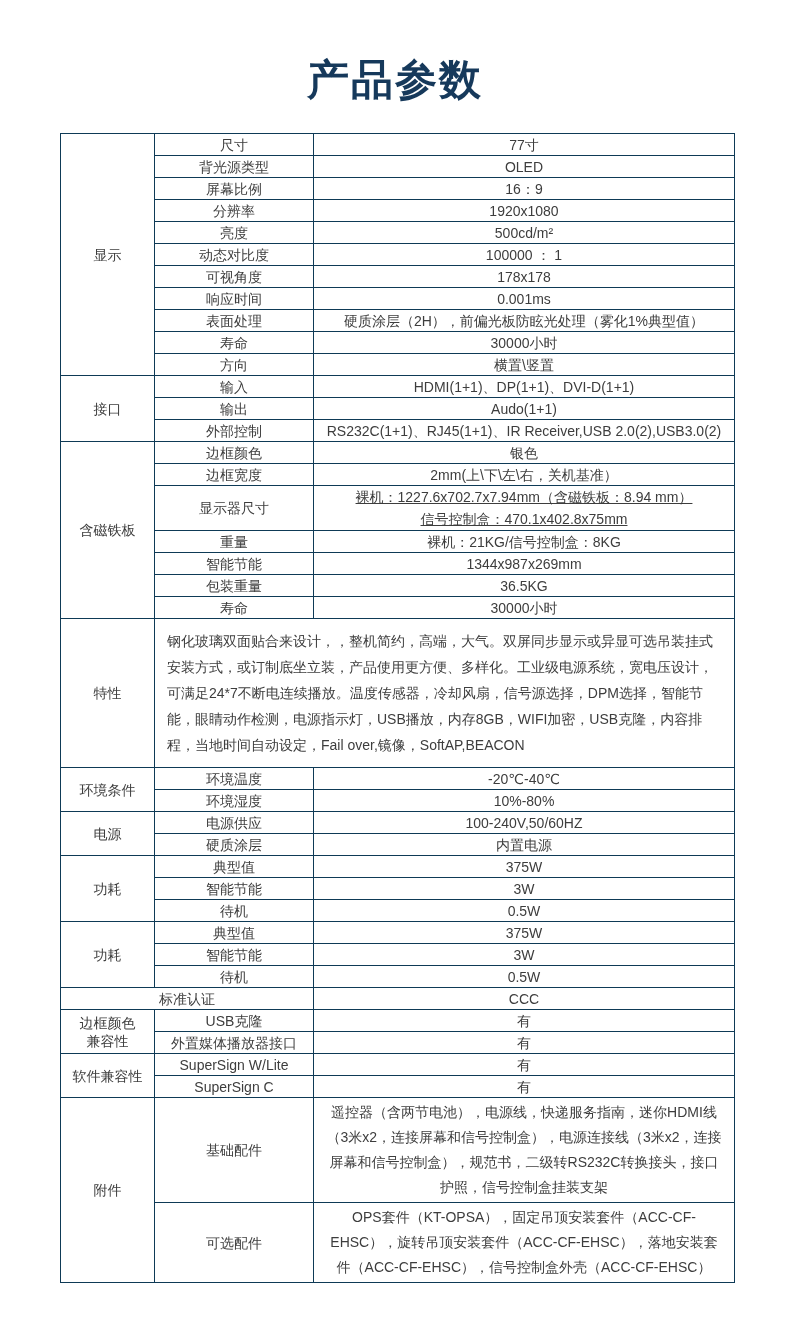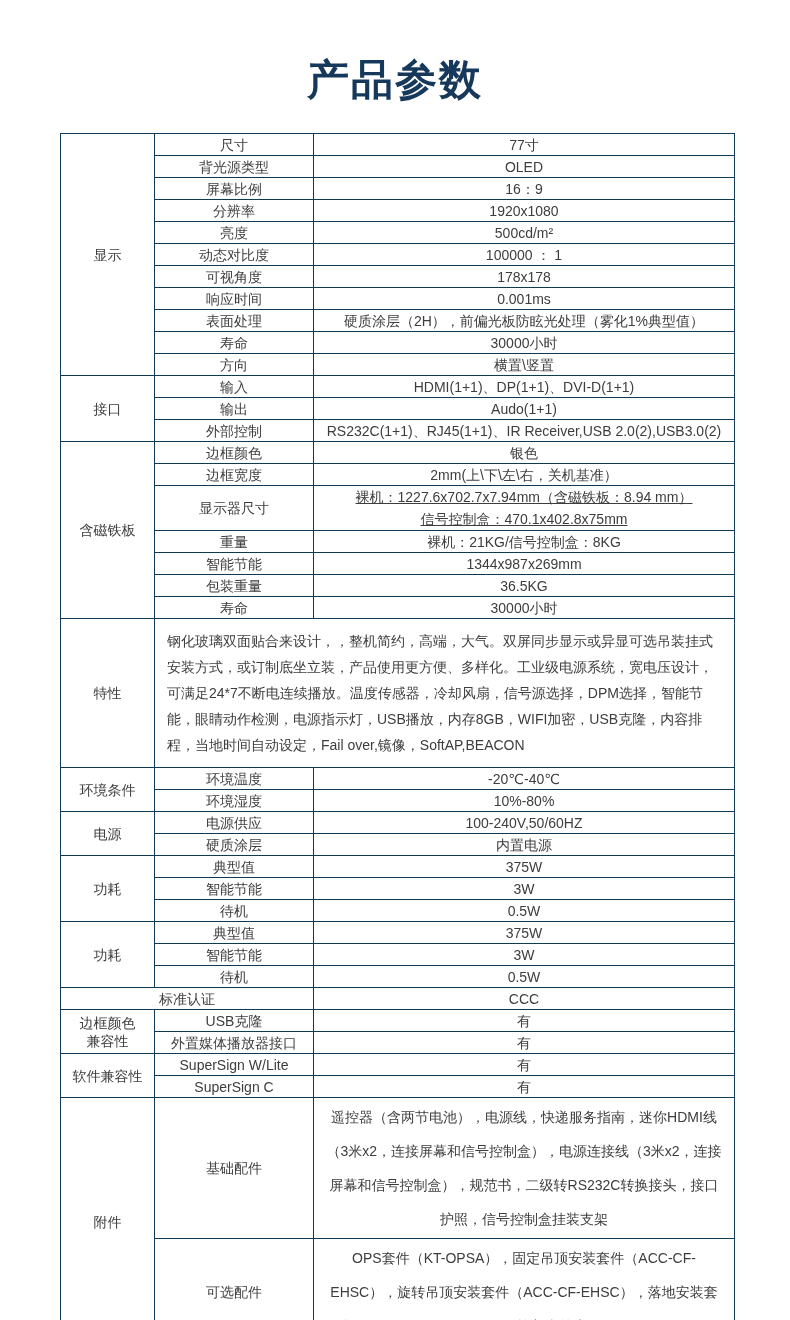--- a/index.html
+++ b/index.html
@@ -31,21 +31,21 @@
     text-align: center;
     vertical-align: middle;
     padding: 0 6px;
     height: 21px;
     line-height: 20px;
     white-space: pre-line;
     overflow: hidden;
   }
   td.cat  { line-height: 18px; }
   td.fulltext { line-height: 26px; padding: 9px 12px; height: auto; text-align: left; }
-  td.tall { line-height: 34px; padding: 2px 10px; height: auto; margin-top: 33px; }
+  td.tall { line-height: 25px; padding: 2px 10px; height: auto; margin-top: 33px; }
   td.twoline { line-height: 22px; text-decoration: underline; }
 </style>
 </head>
 <body>
 
 <h1 class="page-title">产品参数</h1>
 
 <table class="spec">
   <colgroup>
     <col class="c1">

